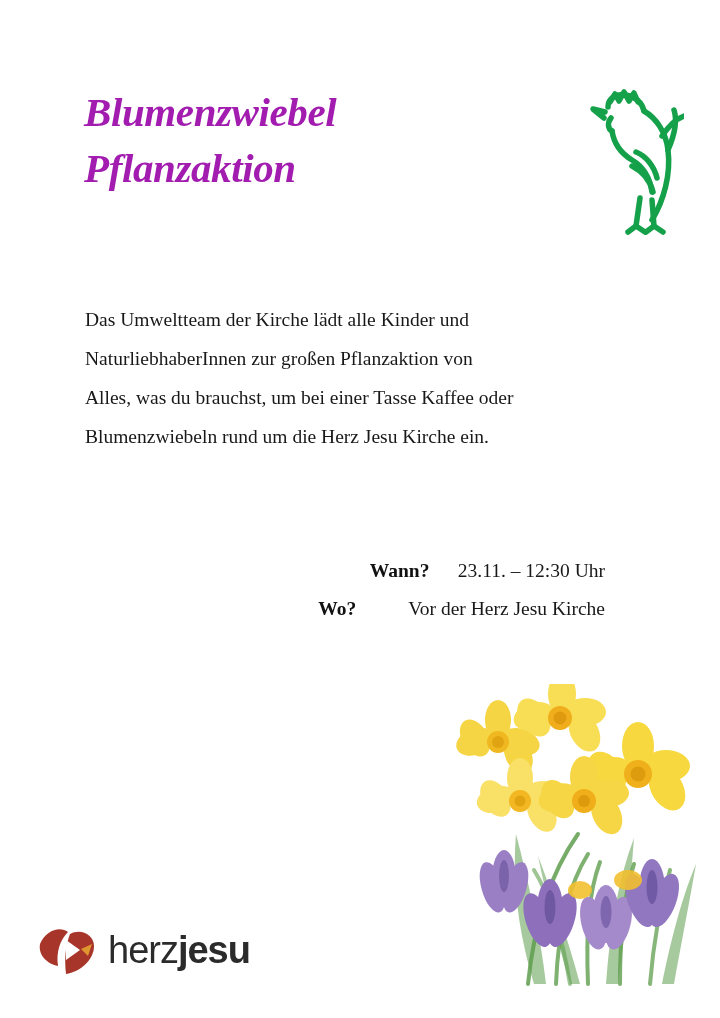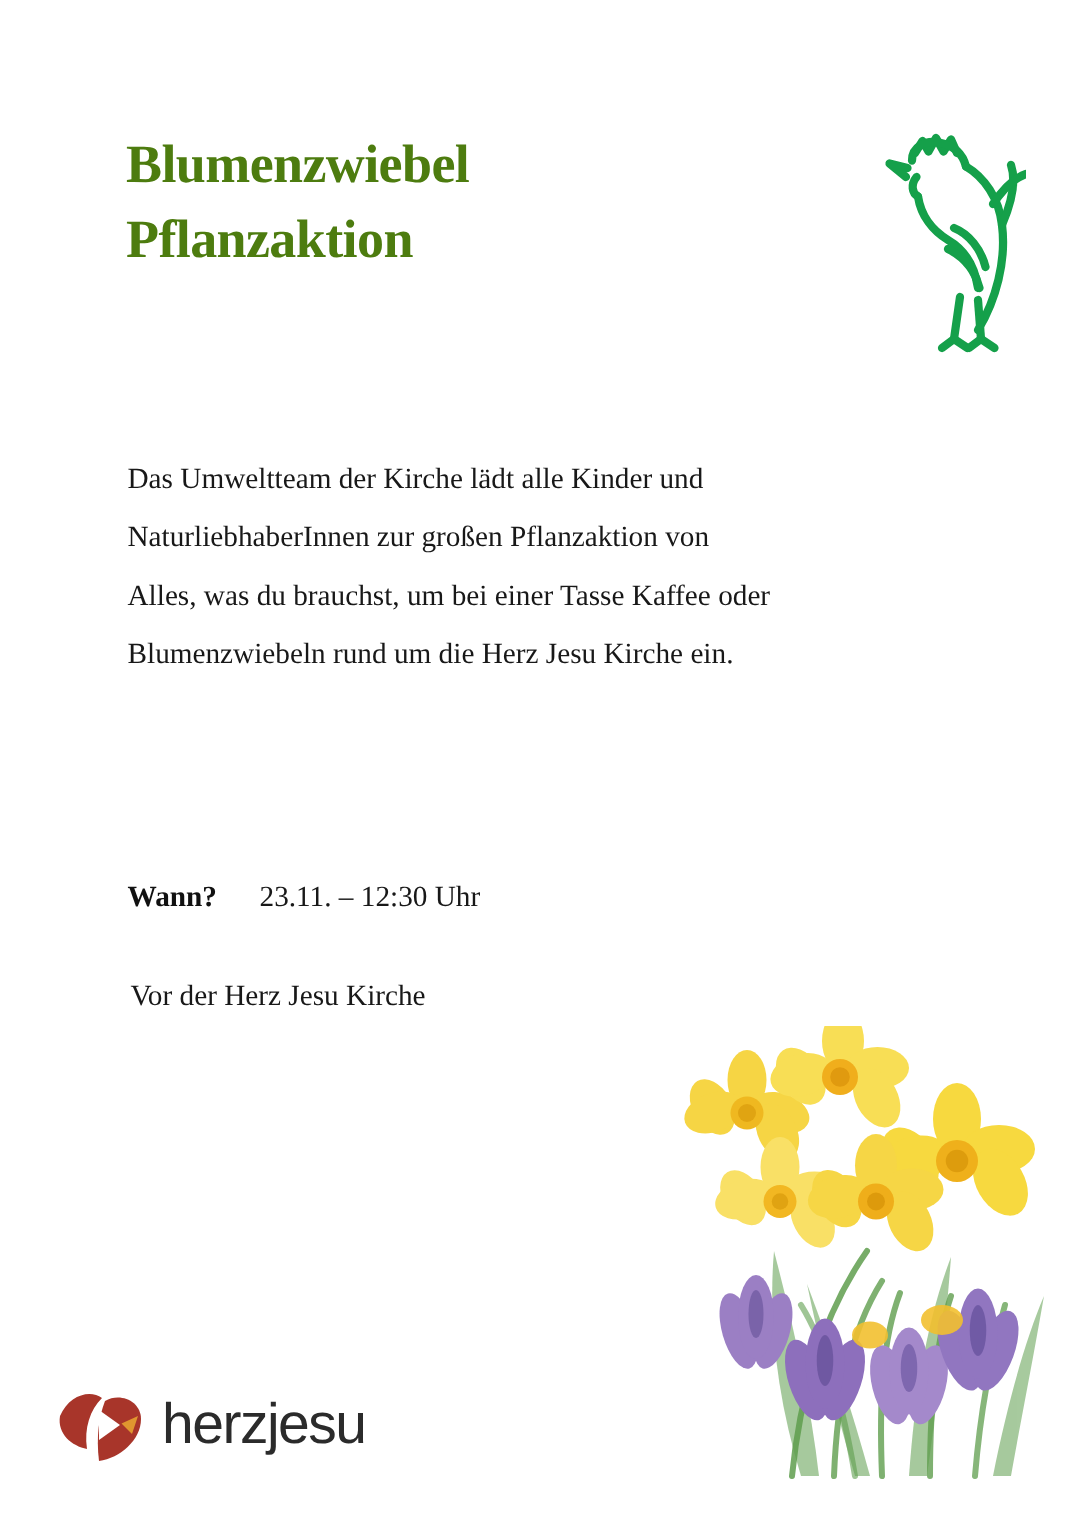--- a/index.html
+++ b/index.html
@@ -26,26 +26,27 @@
   
   .title-block {
     position: absolute;
     left: 84px;
     top: 88px;
     width: 470px;
   }
   .title-line {
     font-family: "Liberation Serif", serif;
     font-weight: bold;
-    font-size: 36px;
+    font-size: 41px;
     line-height: 1.18;
     letter-spacing: -0.4px;
-    color: #4d7c0f;
+    color: #a21caf;
     margin: 0;
     white-space: nowrap;
+    font-style: italic;
   }
   .title-line.second {
     margin-top: 8px;
   }
 
   
   .rooster {
     position: absolute;
     right: 36px;
     top: 74px;
@@ -73,30 +74,30 @@
     position: absolute;
     left: 85px;
     top: 552px;
     width: 520px;
   }
   .detail-row {
     display: flex;
     align-items: baseline;
     line-height: 38px;
     font-size: 19.5px;
+    justify-content: flex-end;
   }
   .detail-label {
     font-weight: bold;
     width: 88px;
     flex: 0 0 88px;
     color: #111111;
   }
   .detail-value {
     color: #181818;
-    margin-top: 28px;
   }
   .detail-row.wo .detail-value {
     padding-left: 2px;
   }
 
   
   .flowers {
     position: absolute;
     right: 12px;
     bottom: 24px;
@@ -120,21 +121,21 @@
   .footer-word {
     font-family: "Liberation Sans", sans-serif;
     font-size: 38px;
     letter-spacing: -1px;
     color: #2b2b2b;
   }
   .footer-word .light {
     font-weight: 400;
   }
   .footer-word .bold {
-    font-weight: normal;
+    font-weight: bold;
   }
 </style>
 </head>
 <body>
 
 <div class="page">
 
   <div class="title-block">
     <div class="title-line">Blumenzwiebel</div>
     <div class="title-line second">Pflanzaktion</div>
@@ -174,20 +175,21 @@
     <div class="body-line">Alles, was du brauchst, um bei einer Tasse Kaffee oder</div>
     <div class="body-line">Blumenzwiebeln rund um die Herz Jesu Kirche ein.</div>
   </div>
 
   <div class="details-block">
     <div class="detail-row wann">
       <span class="detail-label">Wann?</span>
       <span class="detail-value">23.11. – 12:30 Uhr</span>
     </div>
     <div class="detail-row wo">
+      <span class="detail-label">Wo?</span>
       <span class="detail-value">Vor der Herz Jesu Kirche</span>
     </div>
   </div>
 
   <div class="flowers">
     <svg viewBox="0 0 270 310" width="270" height="310" aria-hidden="true">
 
       <g stroke="#5f9e4e" stroke-width="4" fill="none" stroke-linecap="round">
         <path d="M90 300 C96 240 112 190 140 150" opacity="0.85"></path>
         <path d="M118 300 C120 250 128 205 150 170" opacity="0.8"></path>

